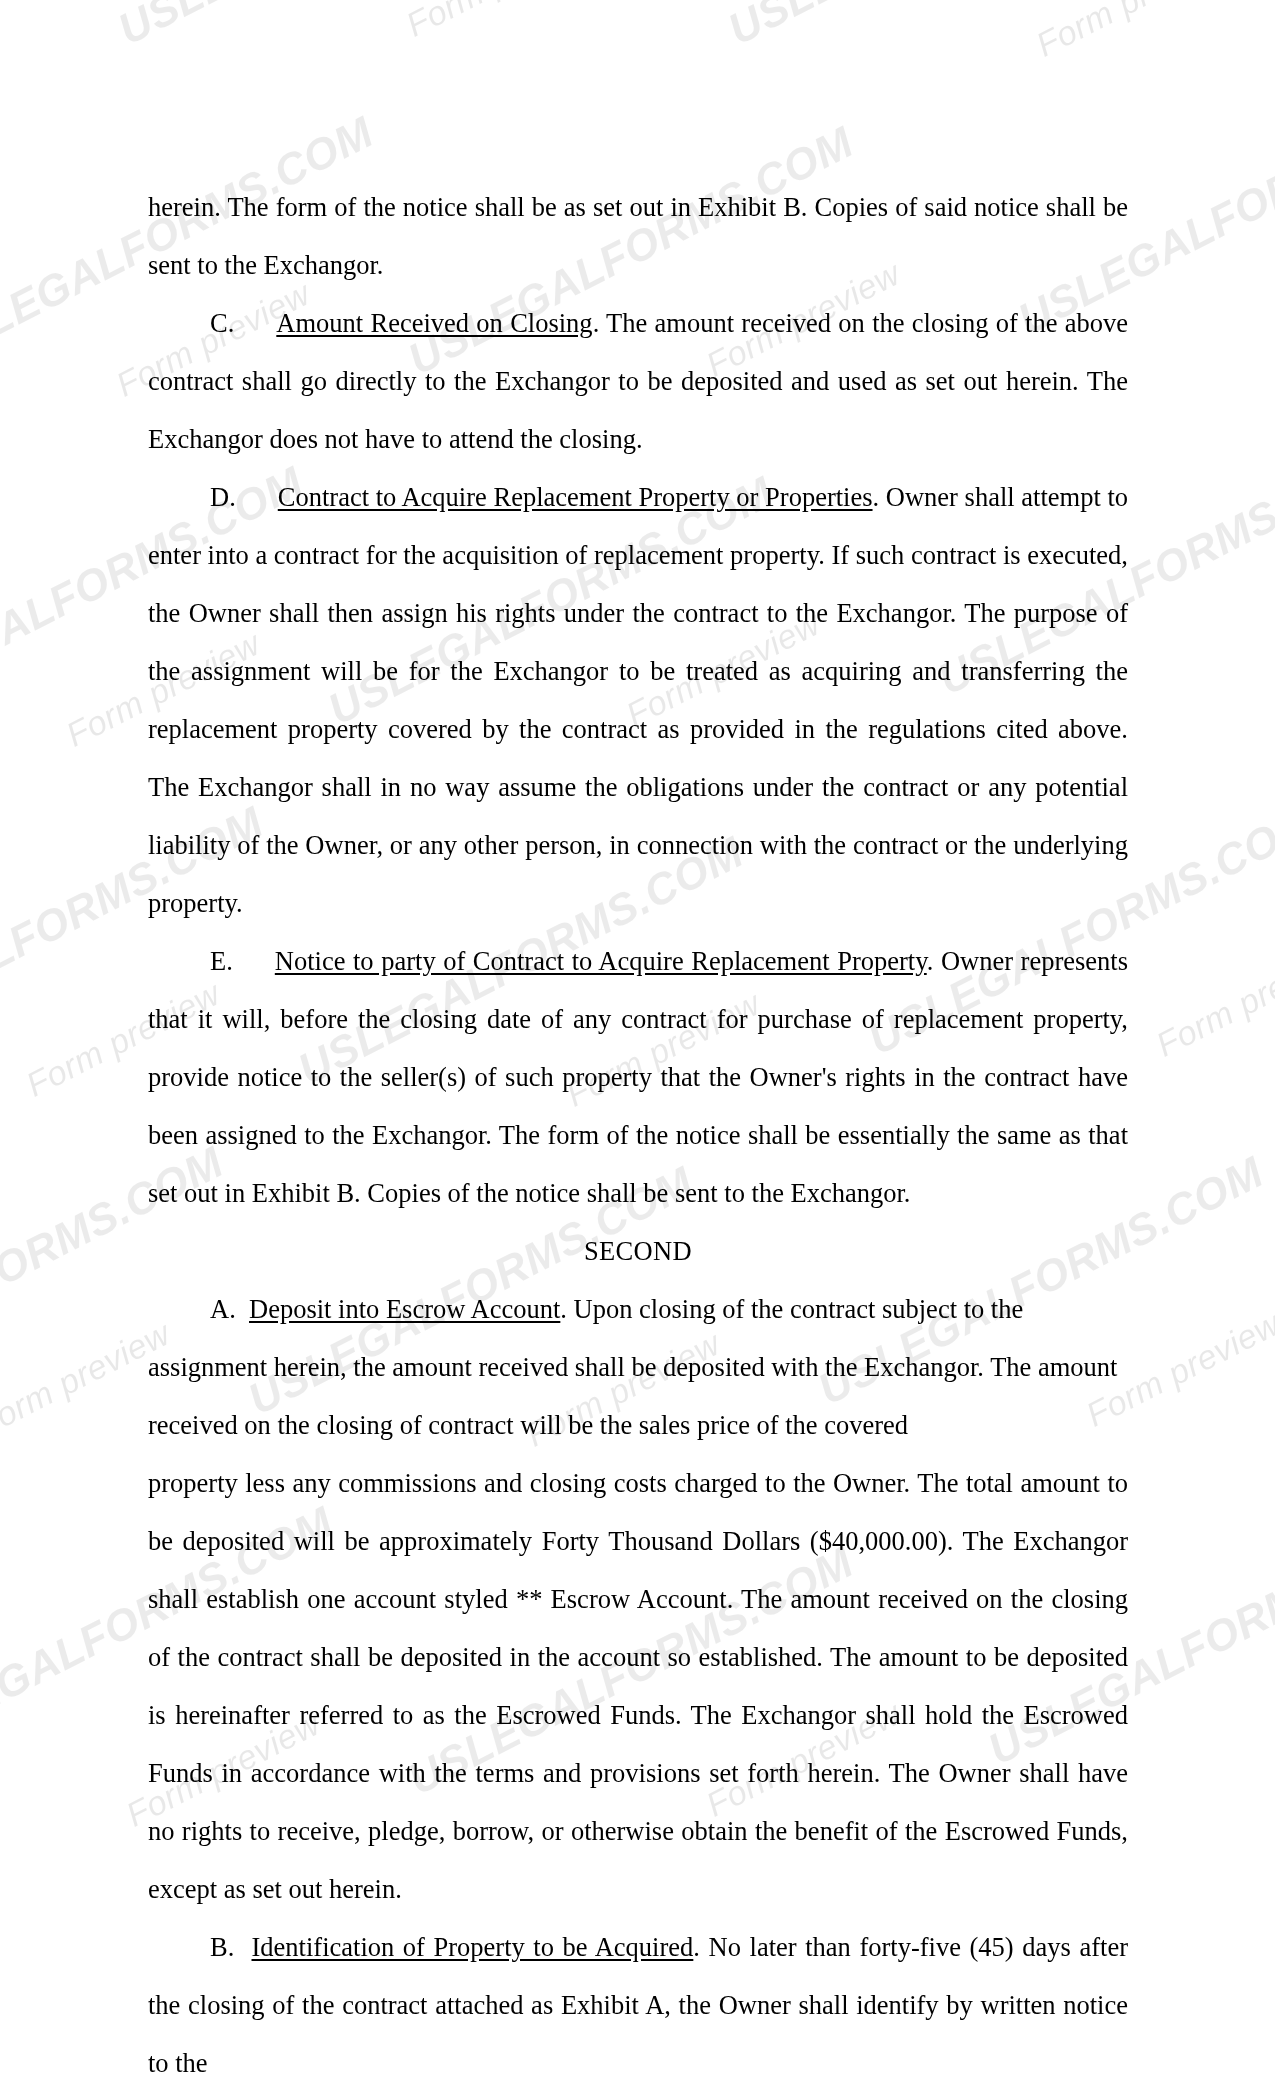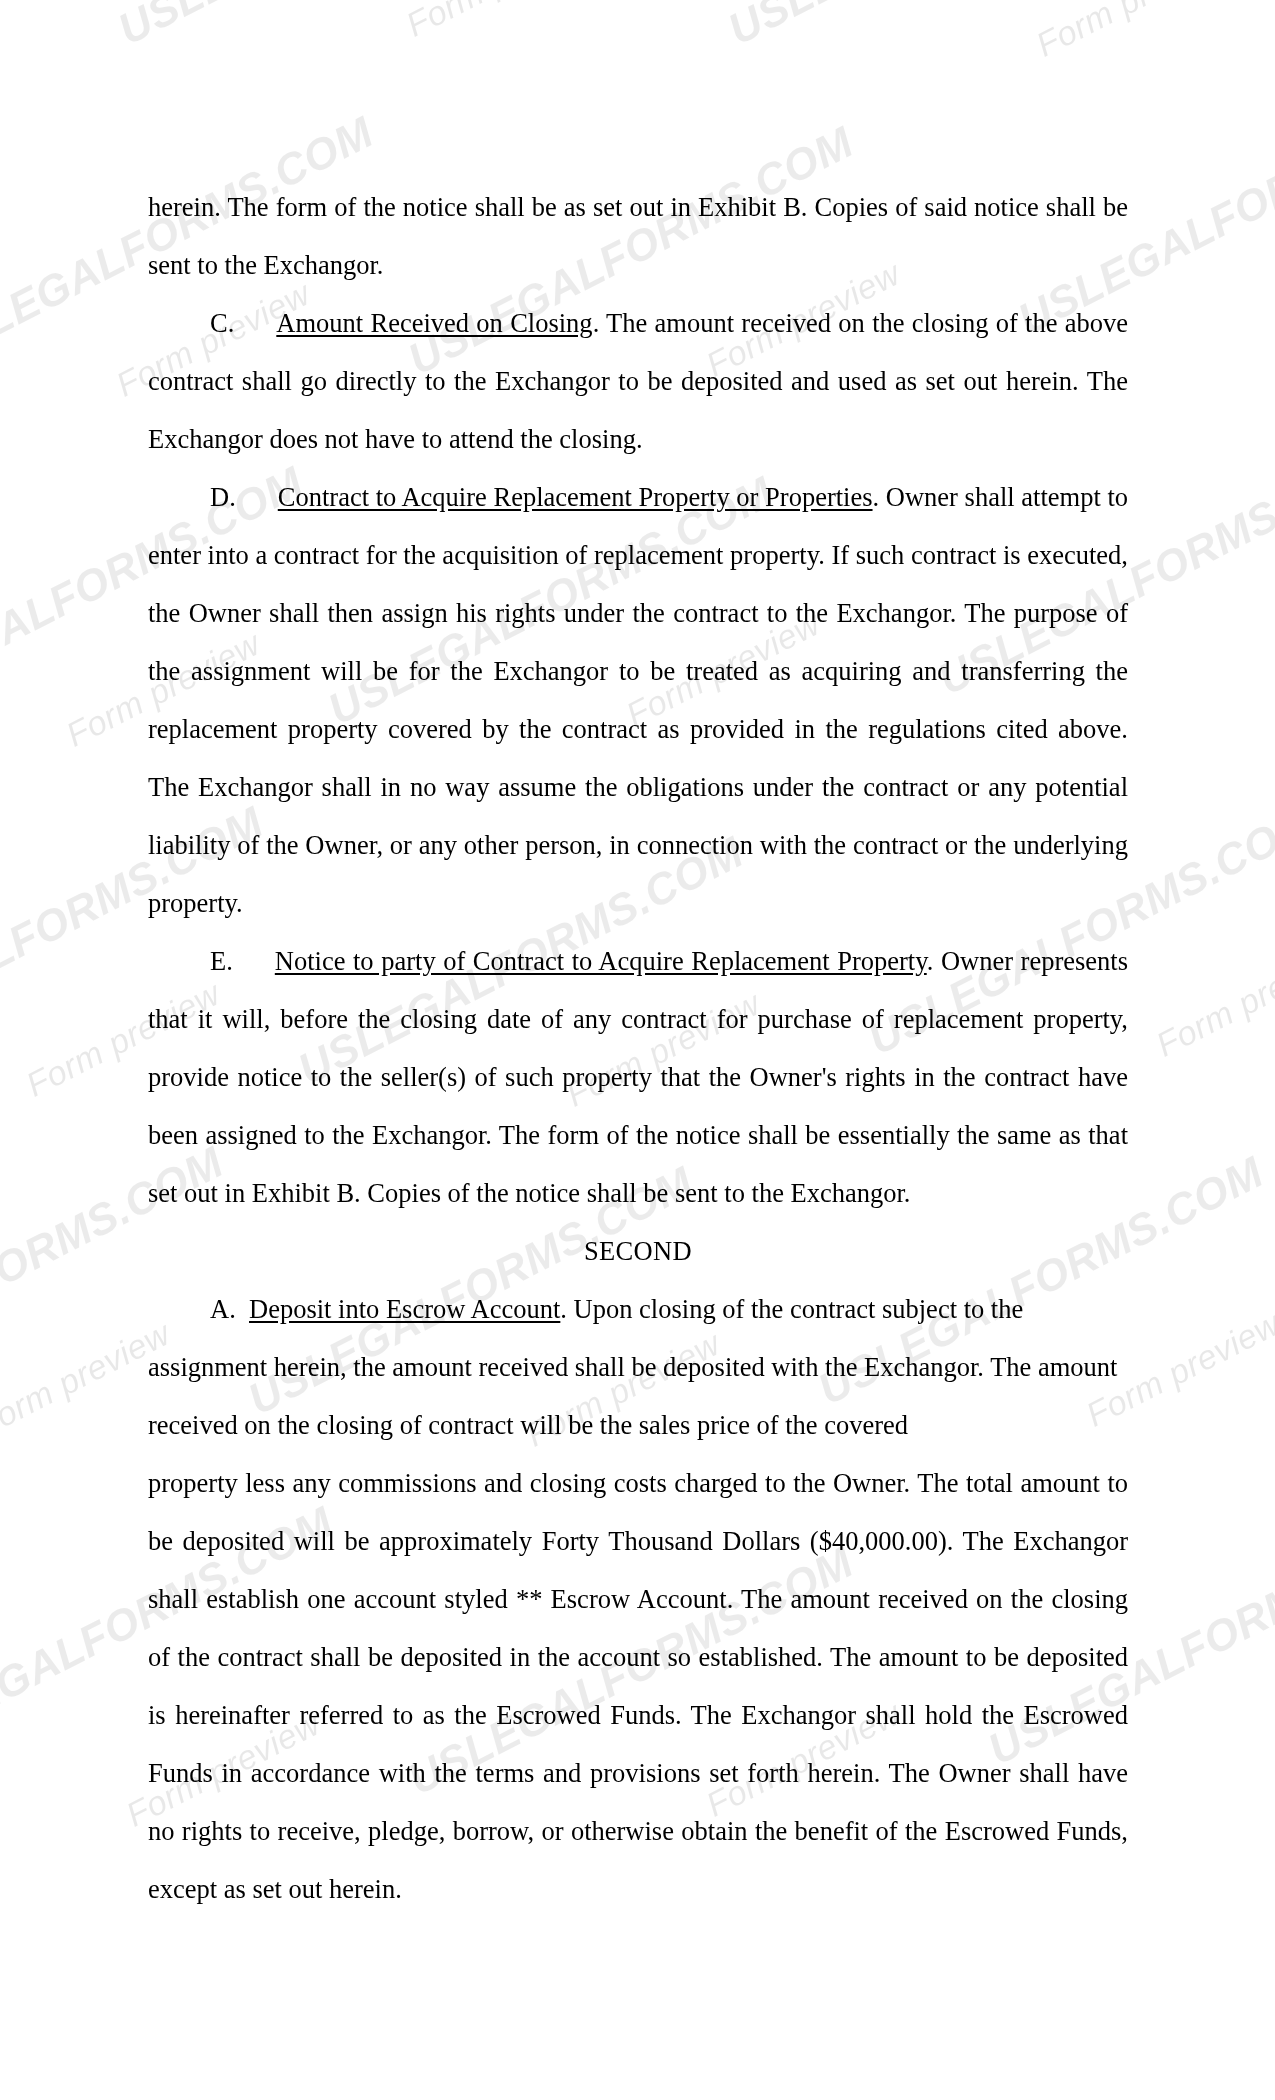--- a/index.html
+++ b/index.html
@@ -152,15 +152,16 @@
     <p class="para"><span class="indent-tab"></span><span>E.</span><span class="letter-gap"></span><span class="u">Notice to party of Contract to Acquire Replacement Property</span><span>.  Owner represents that it will, before the closing date of any contract for purchase of replacement property, provide notice to the seller(s) of such property that the Owner's rights in the contract have been assigned to the Exchangor.  The form of the notice shall be essentially the same as that set out in Exhibit B.  Copies of the notice shall be sent to the Exchangor.</span></p>
 
     <h2 class="center-heading">SECOND</h2>
 
     <p class="para nojust"><span class="indent-tab"></span><span>A.</span>&nbsp;&nbsp;<span class="u">Deposit into Escrow Account</span><span>.  Upon closing of the contract subject to the assignment herein, the amount received shall be deposited with the Exchangor.  The amount received on the closing of contract will be the sales price of the covered</span></p>
 
     <p class="para">
       <span>property less any commissions and closing costs charged to the Owner.  The total amount to be deposited will be approximately Forty Thousand Dollars ($40,000.00).  The Exchangor shall establish one account styled ** Escrow Account.  The amount received on the closing of the contract shall be deposited in the account so established.  The amount to be deposited is hereinafter referred to as the Escrowed Funds.  The Exchangor shall hold the Escrowed Funds in accordance with the terms and provisions set forth herein.  The Owner shall have no rights to receive, pledge, borrow, or otherwise obtain the benefit of the Escrowed Funds, except as set out herein.</span>
     </p>
 
+    <p class="para"><span class="indent-tab"></span><span>B.</span>&nbsp;&nbsp;<span class="u">Identification of Property to be Acquired</span><span>.  No later than forty-five (45) days after the closing of the contract attached as Exhibit A, the Owner shall identify by written notice to the</span></p>
 
   </div>
 </div>
 
 </body></html>

